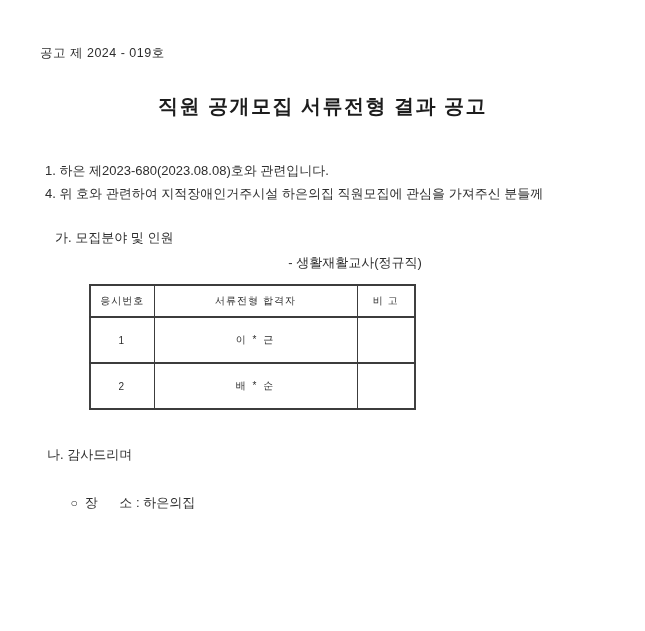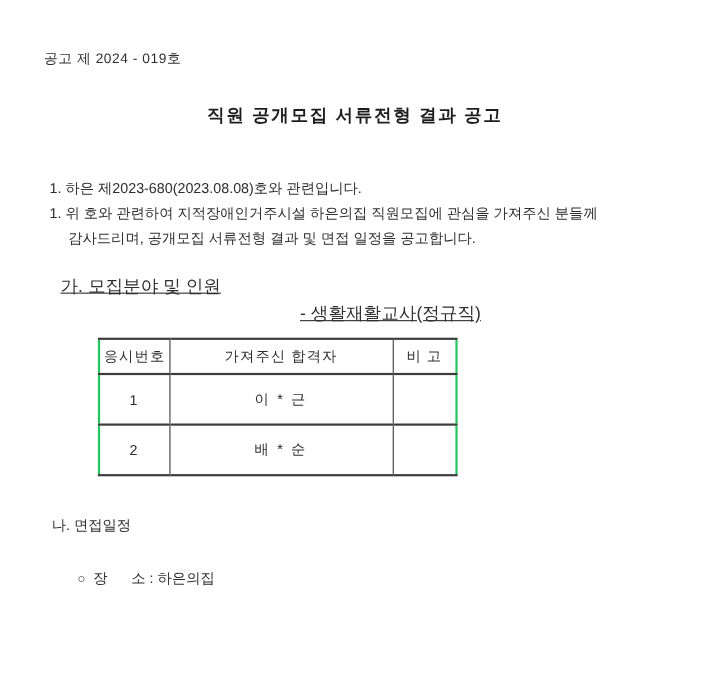--- a/index.html
+++ b/index.html
@@ -16,53 +16,52 @@
   }
   .doc-number {
     margin: 45px 0 0 40px;
     font-size: 12.5px;
     letter-spacing: 0.5px;
     line-height: 16px;
   }
   .title {
     margin-top: 31px;
     text-align: center;
-    font-size: 16px;
+    font-size: 20px;
     font-weight: bold;
     letter-spacing: 1.5px;
     line-height: 28px;
     color: #1d1d1d;
   }
   .paragraphs {
     margin: 39px 30px 12px 45px;
     font-size: 13px;
     line-height: 23px;
   }
   .paragraphs p {
     margin: 0;
   }
   .paragraphs p.cont {
     padding-left: 17px;
   }
   .section-a {
     margin: 24px 0 0 55px;
-    font-size: 16px;
+    font-size: 13px;
     line-height: 18px;
-    text-decoration: underline;
   }
   .section-a .subheading {
     margin-top: 7px;
     margin-left: 10px;
     text-align: center;
   }
   table.result-table {
     margin: 12px 0 0 89px;
     border-collapse: collapse;
-    border: 2px solid #22c55e;
-    font-size: 13px;
+    border: 2px solid #404040;
+    font-size: 10px;
     table-layout: fixed;
   }
   table.result-table th,
   table.result-table td {
     border-top: 2px solid #3c3c3c;
     border-bottom: 2px solid #3c3c3c;
     border-left: 1px solid #3c3c3c;
     border-right: 1px solid #3c3c3c;
     text-align: center;
     vertical-align: middle;
@@ -91,52 +90,51 @@
 </style>
 </head>
 <body>
 
 <div class="doc-number">공고 제 2024 - 019호</div>
 
 <h1 class="title" style="margin-bottom:0;">직원 공개모집 서류전형 결과 공고</h1>
 
 <div class="paragraphs">
   <p>1. 하은 제2023-680(2023.08.08)호와 관련입니다.</p>
-  <p>1. 위 호와 관련하여 지적장애인거주시설 하은의집 직원모집에 관심을 가져주신 분들께</p>
-  <p class="cont">감사드리며, 공개모집 서류전형 결과 및 면접 일정을 공고합니다.</p>
+  <p>4. 위 호와 관련하여 지적장애인거주시설 하은의집 직원모집에 관심을 가져주신 분들께</p>
 </div>
 
 <div class="section-a">
   <div class="heading">가. 모집분야 및 인원</div>
   <div class="subheading">- 생활재활교사(정규직)</div>
 </div>
 
 <table class="result-table">
   <colgroup>
     <col class="col-no">
     <col class="col-name">
     <col class="col-note">
   </colgroup>
   <tbody>
       <tr class="head-row">
     <th>응시번호</th>
-    <th>가져주신 합격자</th>
+    <th>서류전형 합격자</th>
     <th>비 고</th>
   </tr>
   <tr class="data-row">
     <td>1</td>
     <td>이 * 근</td>
     <td></td>
   </tr>
   <tr class="data-row">
     <td>2</td>
     <td>배 * 순</td>
     <td></td>
   </tr>
 </tbody>
   </table>
 
 <div class="section-b">
-  <div class="heading">나. 면접일정</div>
+  <div class="heading">나. 감사드리며</div>
   <div class="item">
     <span class="bullet">○</span><span>장      소 : 하은의집</span>
   </div>
 </div>
 
 </body></html>

